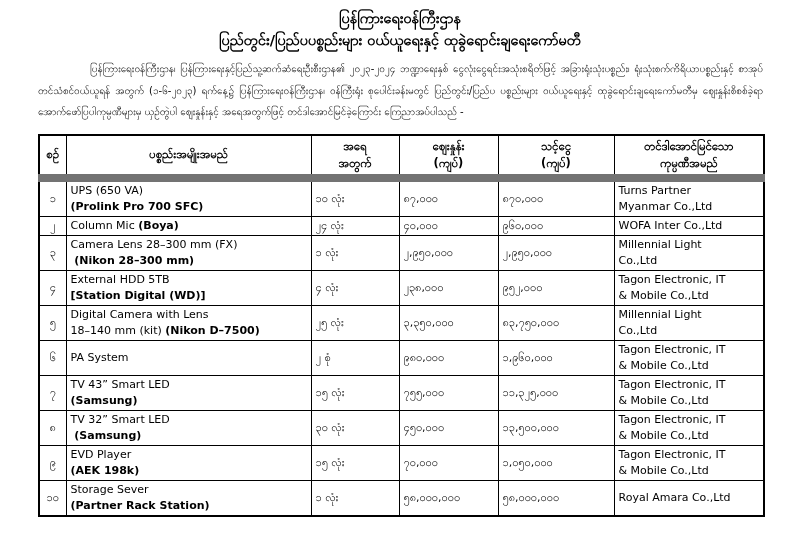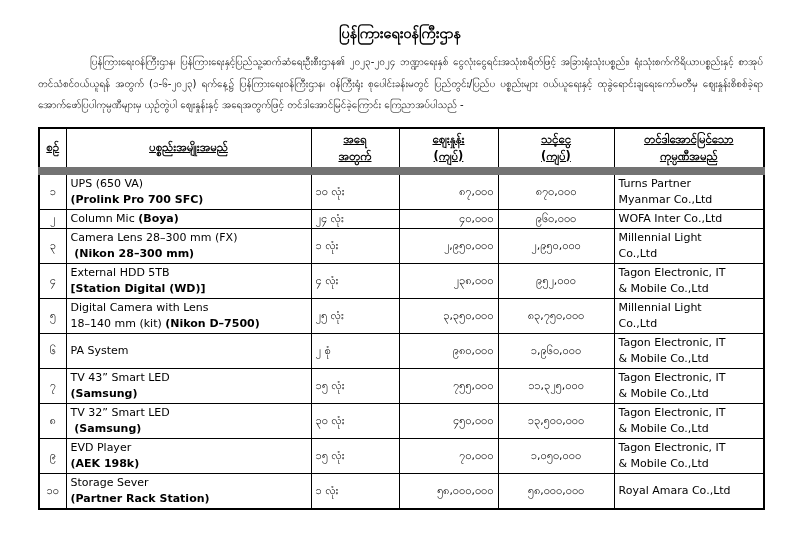--- a/index.html
+++ b/index.html
@@ -6,21 +6,21 @@
   .page {
     position: relative;
     width: 800px;
     height: 550px;
     background: #ffffff;
     color: #000000;
     font-family: "DejaVu Sans", "Liberation Sans", sans-serif;
     overflow: hidden;
     box-sizing: border-box;
   }
-  .titles { text-align: center; padding-top: 22px; }
+  .titles { text-align: center; padding-top: 7px; }
   .title-line {
     font-weight: bold;
     font-size: 14.5px;
     line-height: 22px;
   }
   .body-para {
     margin: 7px 37px 0 38px;
     font-size: 10px;
     line-height: 21.5px;
     text-align: justify;
@@ -44,41 +44,42 @@
     line-height: 17px;
     text-align: center;
     white-space: pre-line;
     padding: 2px 2px;
   }
   table.tender td {
     font-size: 11px;
     line-height: 16px;
     padding: 1px 4px;
   }
-  thead tr { border-bottom: 8px solid #737373; text-decoration: underline; }
+  thead tr { border-bottom: 8px solid #737373; }
   .col-no { width: 27px; }
   .col-item { width: 245px; }
   .col-qty { width: 88px; }
   .col-price { width: 99px; }
   .col-amount { width: 116px; }
   .col-company { width: 150px; }
   td.c-no { text-align: center; }
   td.c-item { text-align: left; white-space: pre-wrap; margin-left: 16px; }
   td.c-qty { }
-  td.c-price { text-align: right; padding-right: 8px; margin-left: 44px; }
-  td.c-amount { text-align: center; padding-right: 8px; }
+  td.c-price { padding-right: 8px; margin-left: 44px; }
+  td.c-amount { text-align: left; padding-right: 8px; }
   td.c-company { text-align: left; white-space: pre-line; margin-top: 28px; }
   .b { font-weight: bold; }
 </style>
 </head>
 <body>
 
 <div class="page">
   <div class="titles">
     <div class="title-line">ပြန်ကြားရေးဝန်ကြီးဌာန</div>
+    <div class="title-line">ပြည်တွင်း/ပြည်ပပစ္စည်းများ ဝယ်ယူရေးနှင့် ထုခွဲရောင်းချရေးကော်မတီ</div>
   </div>
 
   <p class="body-para">ပြန်ကြားရေးဝန်ကြီးဌာန၊ ပြန်ကြားရေးနှင့်ပြည်သူ့ဆက်ဆံရေးဦးစီးဌာန၏ ၂၀၂၃-၂၀၂၄ ဘဏ္ဍာရေးနှစ် ငွေလုံးငွေရင်းအသုံးစရိတ်ဖြင့် အခြားရုံးသုံးပစ္စည်း၊ ရုံးသုံးစက်ကိရိယာပစ္စည်းနှင့် စာအုပ်တင်သံစင်ဝယ်ယူရန် အတွက် (၁-၆-၂၀၂၃) ရက်နေ့၌ ပြန်ကြားရေးဝန်ကြီးဌာန၊ ဝန်ကြီးရုံး စုပေါင်းခန်းမတွင် ပြည်တွင်း/ပြည်ပ ပစ္စည်းများ ဝယ်ယူရေးနှင့် ထုခွဲရောင်းချရေးကော်မတီမှ ဈေးနှုန်းစိစစ်ခဲ့ရာ အောက်ဖော်ပြပါကုမ္ပဏီများမှ ယှဉ်တွဲပါ ဈေးနှုန်းနှင့် အရေအတွက်ဖြင့် တင်ဒါအောင်မြင်ခဲ့ကြောင်း ကြေညာအပ်ပါသည် -</p>
 
   <table class="tender">
     <colgroup>
       <col class="col-no">
         <col class="col-item">
         <col class="col-qty">
       <col class="col-price">

